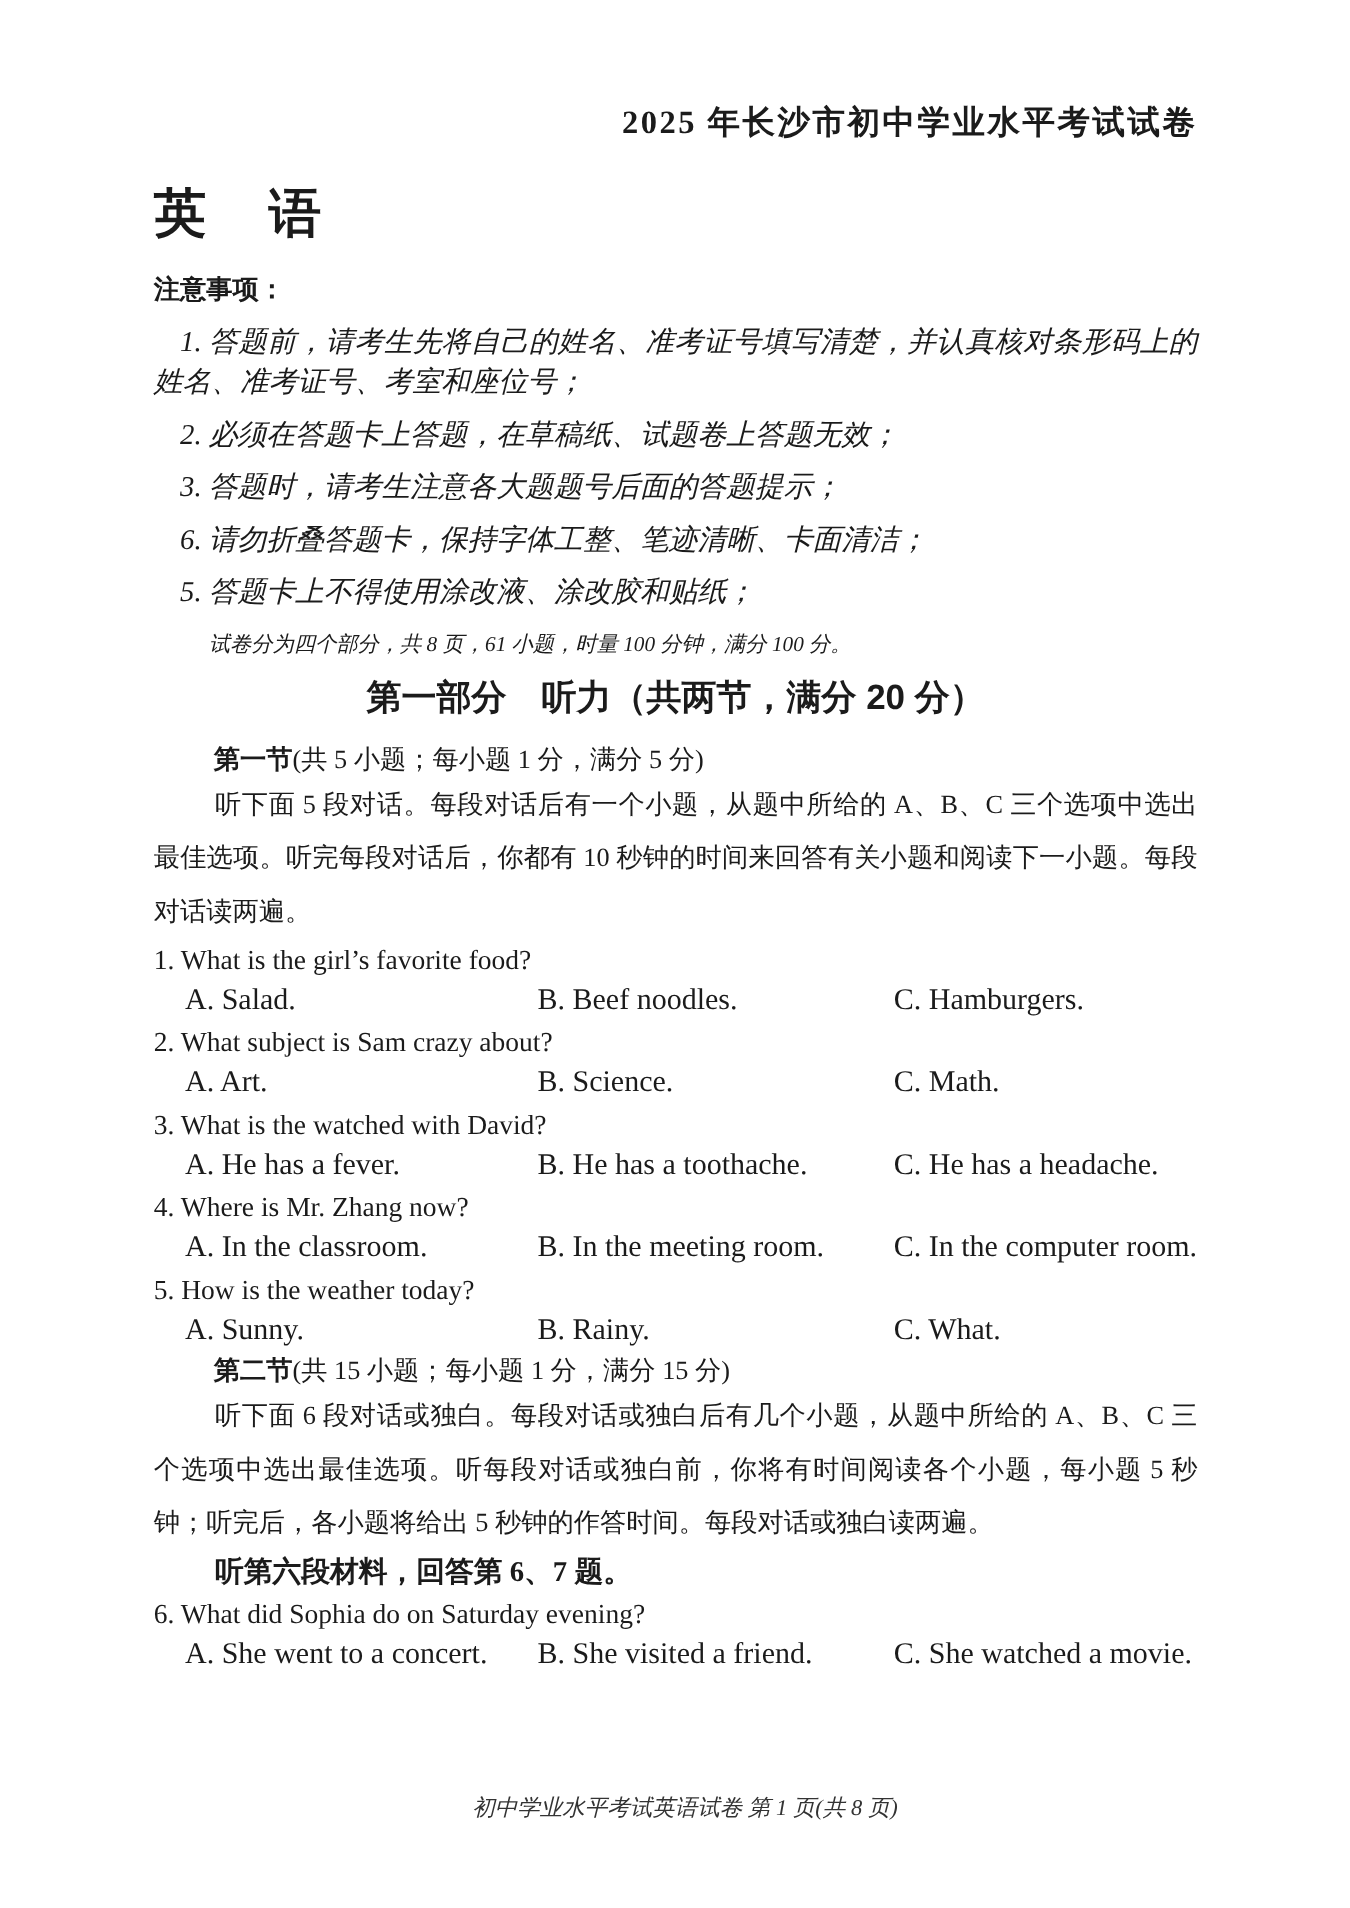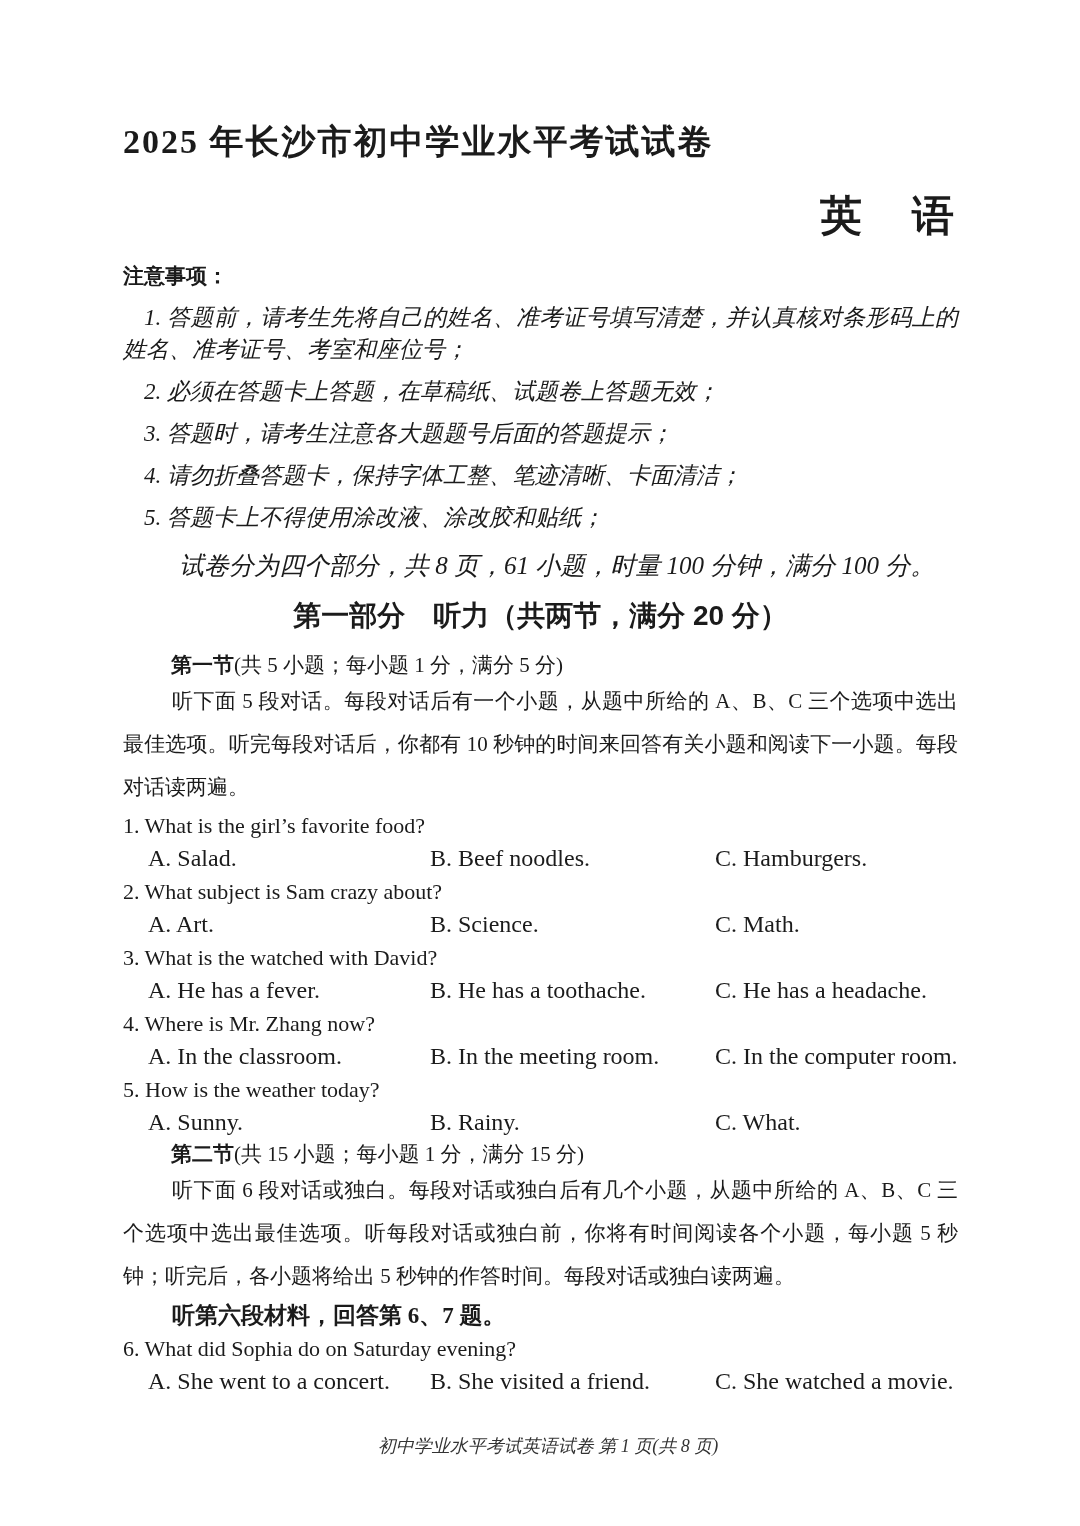--- a/index.html
+++ b/index.html
@@ -8,30 +8,30 @@
     width: 1080px;
     height: 1526px;
     background: #ffffff;
     overflow: hidden;
     font-family: "Liberation Serif", "DejaVu Serif", serif;
     color: #1b1b1b;
   }
   .content { padding: 0 122px 0 123px; }
 
   .title {
-    margin-top: 120px;
-    text-align: left;
-    font-size: 34px;
+    margin-top: 76px;
+    text-align: right;
+    font-size: 26px;
     line-height: 44px;
     font-weight: 700;
     letter-spacing: 2px;
   }
   .subject {
     margin-top: 26px;
-    text-align: right;
+    text-align: left;
     font-size: 42px;
     line-height: 52px;
     font-weight: 700;
     letter-spacing: 4px;
   }
   .notice-label {
     margin-top: 20px;
     font-size: 21px;
     line-height: 28px;
     font-weight: 700;
@@ -40,22 +40,22 @@
   .notices { margin-top: 12px; }
   .notice {
     margin: 0 0 10px 0;
     font-size: 23px;
     line-height: 32px;
     font-style: italic;
     text-indent: 21px;
     text-align: justify;
   }
   .summary {
-    margin: 16px;
-    font-size: 25px;
+    margin: 4px;
+    font-size: 17px;
     line-height: 32px;
     font-style: italic;
     text-indent: 40px;
   }
   .part-heading {
     margin-top: 8px;
     text-align: center;
     font-size: 28px;
     line-height: 36px;
     font-weight: 700;
@@ -115,21 +115,21 @@
 
     <div class="title">2025 年长沙市初中学业水平考试试卷</div>
     <div class="subject">英　语</div>
 
     <div class="notice-label">注意事项：</div>
 
     <div class="notices">
       <p class="notice">1. 答题前，请考生先将自己的姓名、准考证号填写清楚，并认真核对条形码上的姓名、准考证号、考室和座位号；</p>
       <p class="notice">2. 必须在答题卡上答题，在草稿纸、试题卷上答题无效；</p>
       <p class="notice">3. 答题时，请考生注意各大题题号后面的答题提示；</p>
-      <p class="notice">4. 请勿折叠答题卡，保持字体工整、笔迹清晰、卡面清洁；</p>
+      <p class="notice">6. 请勿折叠答题卡，保持字体工整、笔迹清晰、卡面清洁；</p>
       <p class="notice">5. 答题卡上不得使用涂改液、涂改胶和贴纸；</p>
     </div>
 
     <p class="summary">试卷分为四个部分，共 8 页，61 小题，时量 100 分钟，满分 100 分。</p>
 
     <div class="part-heading">第一部分　听力（共两节，满分 20 分）</div>
 
     <p class="section-line"><span class="lbl">第一节</span><span>(共 5 小题；每小题 1 分，满分 5 分)</span></p>
 
     <p class="instructions">听下面 5 段对话。每段对话后有一个小题，从题中所给的 A、B、C 三个选项中选出最佳选项。听完每段对话后，你都有 10 秒钟的时间来回答有关小题和阅读下一小题。每段对话读两遍。</p>

